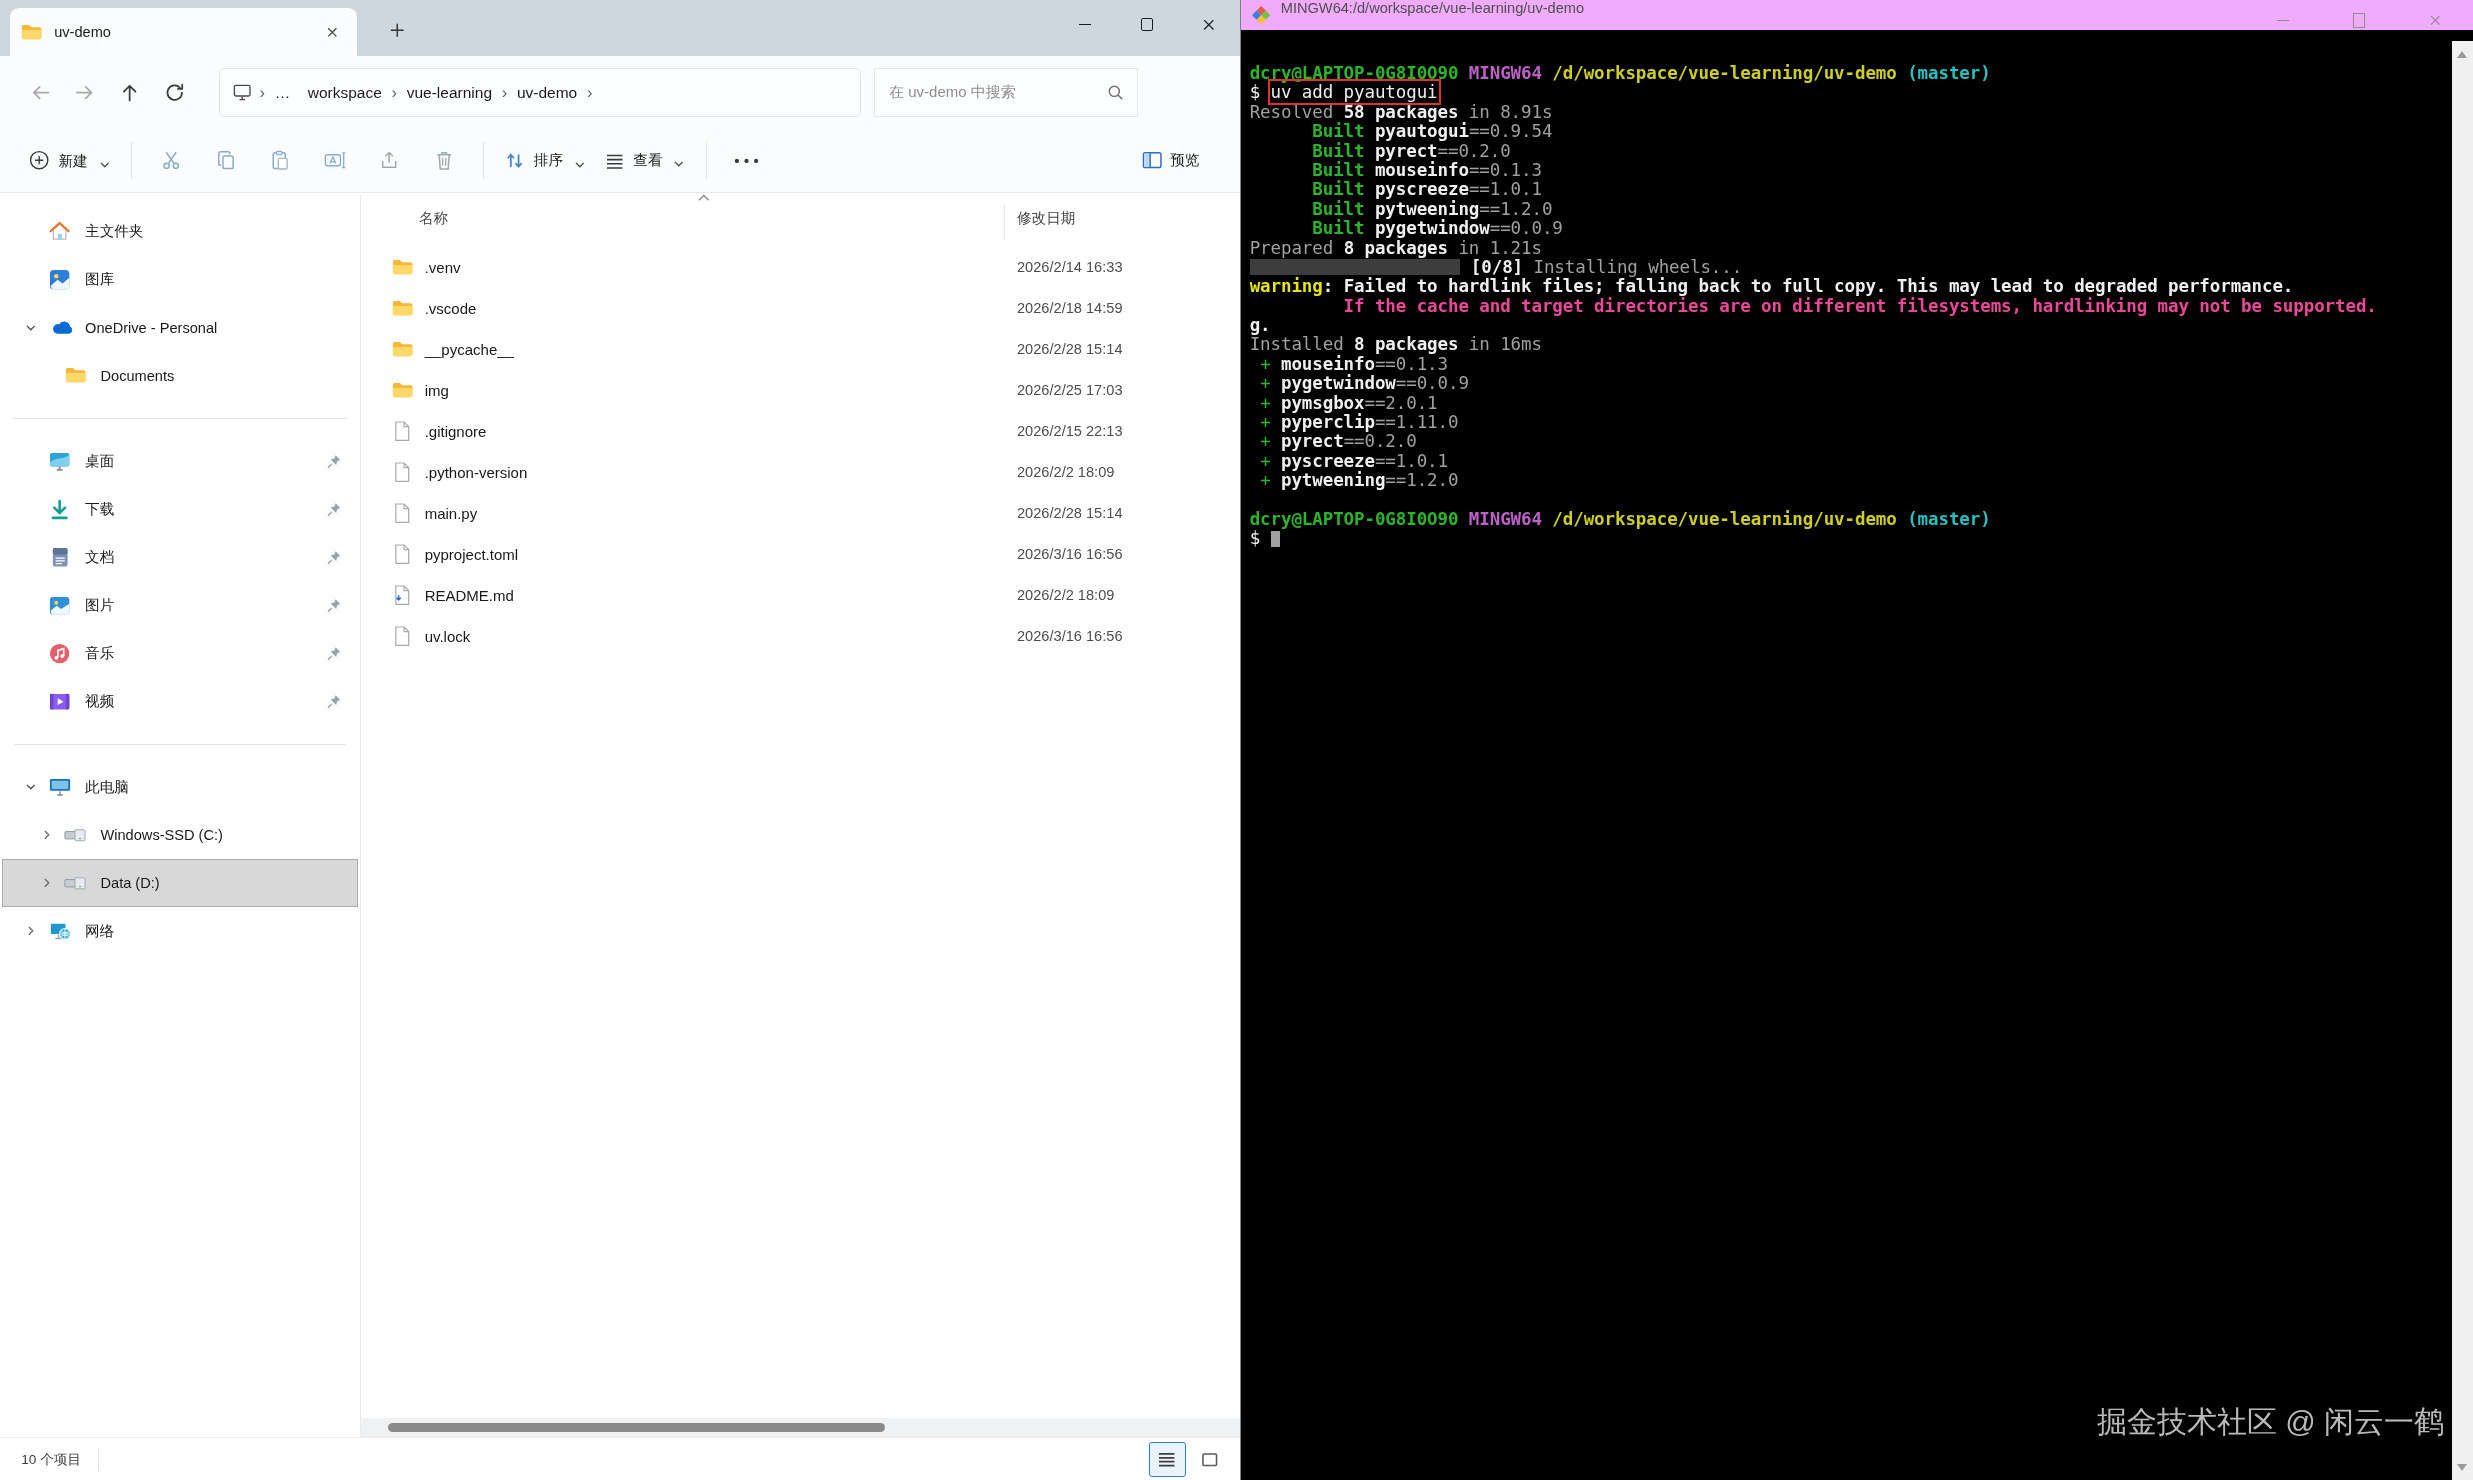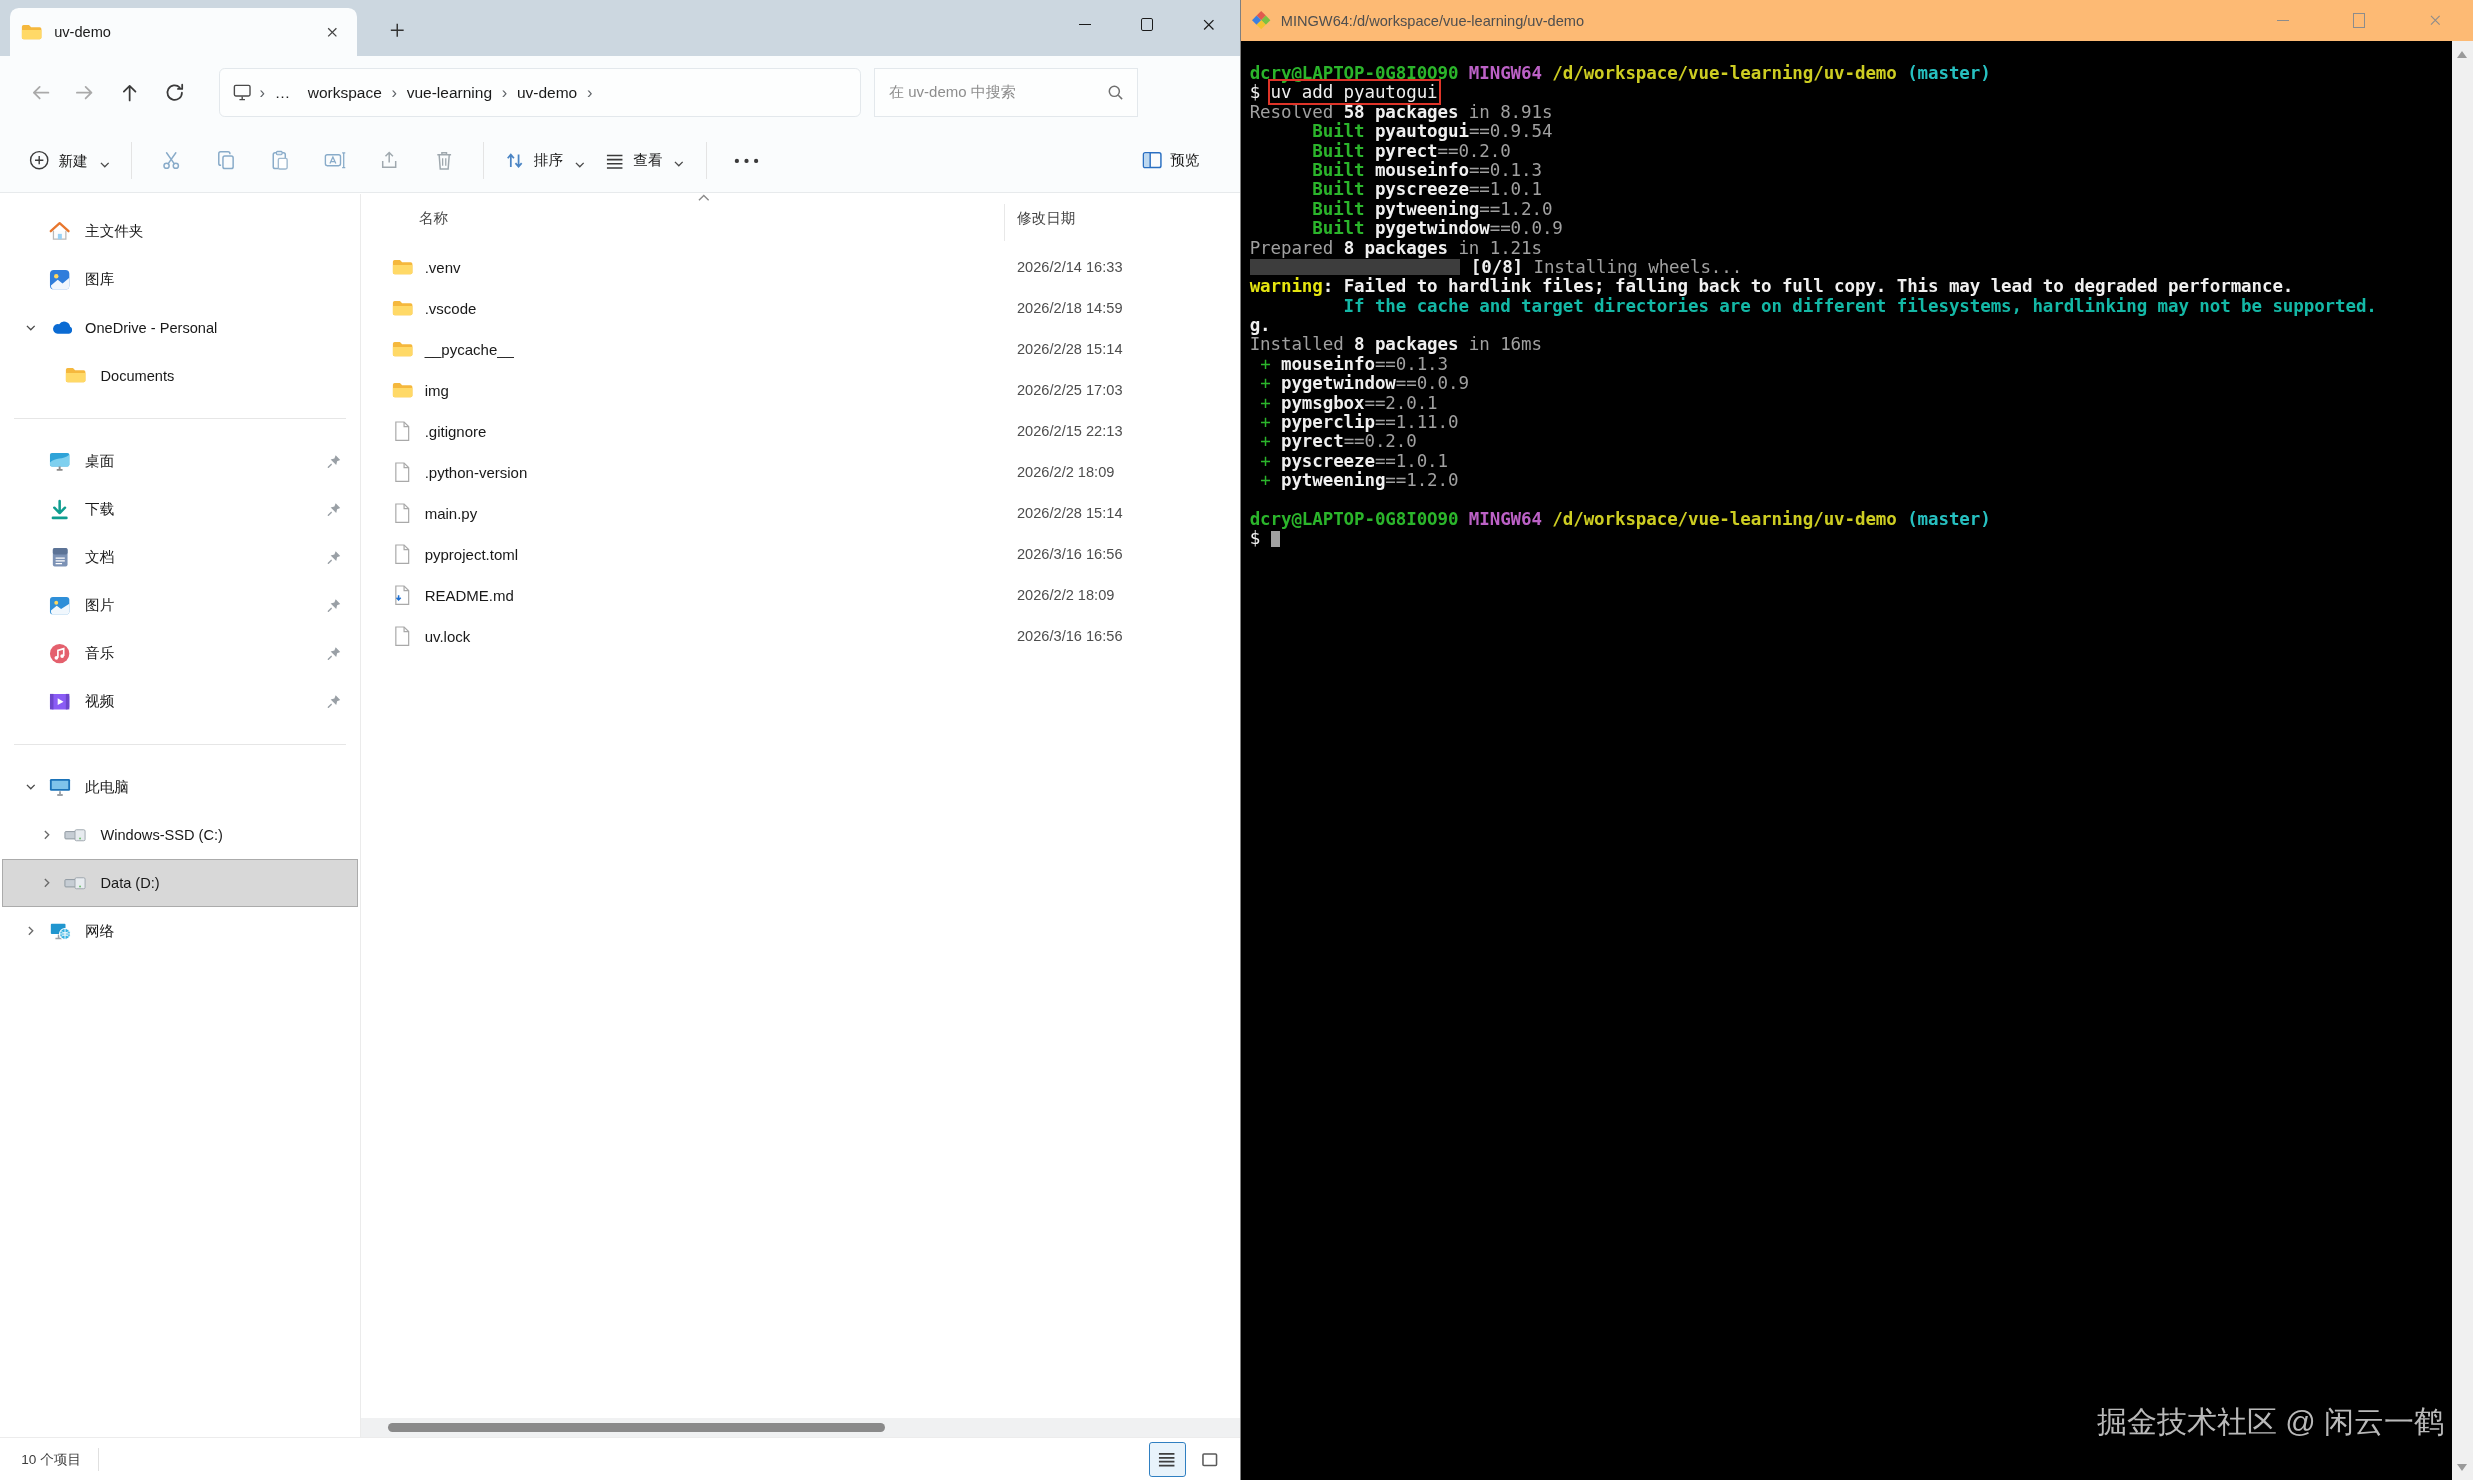--- a/index.html
+++ b/index.html
@@ -68,21 +68,21 @@
   .statusbar{position:absolute;bottom:0;left:0;width:1240px;height:44px;background:#fff;border-top:1px solid #ececec;
              display:flex;align-items:center;box-sizing:border-box;}
   .status-count{margin-left:21.3px;font-size:13.6px;color:#3d3d3d;}
   .status-div{width:1px;height:23px;background:#e0e0e0;margin-left:17.5px;}
   .view-toggles{margin-left:auto;margin-right:11.6px;display:flex;align-items:center;gap:5.8px;}
   .vt{width:37px;height:35px;display:flex;align-items:center;justify-content:center;border-radius:2.9px;box-sizing:border-box;}
   .vt.active{border:1px solid #2f7fc1;background:#e8f3fb;}
 
   
   .terminal{position:absolute;left:1240px;top:0;width:1233px;height:1481px;background:#000;box-sizing:border-box;border-left:1px solid #7f7f7f;}
-  .t-titlebar{height:41px;background:#fdba74;display:flex;align-items:center;padding-left:9.7px;box-sizing:border-box;}
+  .t-titlebar{height:30px;background:#f0abfc;display:flex;padding-left:9.7px;box-sizing:border-box;}
   .t-title{margin-left:9.7px;font-size:14.6px;color:#4f4f4f;white-space:nowrap;}
   .t-controls{margin-left:auto;display:flex;height:41px;}
   .twc{width:76px;display:flex;align-items:center;justify-content:center;}
   .twc-min{width:11.6px;height:1.6px;background:#8c8c8c;}
   .twc-max{width:10.7px;height:12.6px;border:1.4px solid #8c8c8c;}
   .t-body{position:absolute;top:41px;left:0;right:21.3px;bottom:0;padding:23px 0 0 8.7px;overflow:hidden;
           font-family:"DejaVu Sans Mono","Liberation Mono",monospace;font-size:17.5px;line-height:19.4px;letter-spacing:-0.1px;}
   .tline{height:19.4px;white-space:pre;}
   .tbar{display:inline-block;height:15.5px;background:#3d3d3d;vertical-align:-1.9px;}
   .cmdbox{outline:2.9px solid #df3428;outline-offset:1.9px;}
@@ -672,21 +672,21 @@
         <div class="tline"><span style="color: rgb(160, 160, 160);">Resolved </span><span style="color: rgb(239, 239, 239); font-weight: bold;">58 packages</span><span style="color: rgb(160, 160, 160);"> in 8.91s</span></div>
         <div class="tline"><span style="color: rgb(239, 239, 239);">      </span><span style="color: rgb(43, 181, 43); font-weight: bold;">Built</span><span style="color: rgb(239, 239, 239);"> </span><span style="color: rgb(239, 239, 239); font-weight: bold;">pyautogui</span><span style="color: rgb(160, 160, 160);">==0.9.54</span></div>
         <div class="tline"><span style="color: rgb(239, 239, 239);">      </span><span style="color: rgb(43, 181, 43); font-weight: bold;">Built</span><span style="color: rgb(239, 239, 239);"> </span><span style="color: rgb(239, 239, 239); font-weight: bold;">pyrect</span><span style="color: rgb(160, 160, 160);">==0.2.0</span></div>
         <div class="tline"><span style="color: rgb(239, 239, 239);">      </span><span style="color: rgb(43, 181, 43); font-weight: bold;">Built</span><span style="color: rgb(239, 239, 239);"> </span><span style="color: rgb(239, 239, 239); font-weight: bold;">mouseinfo</span><span style="color: rgb(160, 160, 160);">==0.1.3</span></div>
         <div class="tline"><span style="color: rgb(239, 239, 239);">      </span><span style="color: rgb(43, 181, 43); font-weight: bold;">Built</span><span style="color: rgb(239, 239, 239);"> </span><span style="color: rgb(239, 239, 239); font-weight: bold;">pyscreeze</span><span style="color: rgb(160, 160, 160);">==1.0.1</span></div>
         <div class="tline"><span style="color: rgb(239, 239, 239);">      </span><span style="color: rgb(43, 181, 43); font-weight: bold;">Built</span><span style="color: rgb(239, 239, 239);"> </span><span style="color: rgb(239, 239, 239); font-weight: bold;">pytweening</span><span style="color: rgb(160, 160, 160);">==1.2.0</span></div>
         <div class="tline"><span style="color: rgb(239, 239, 239);">      </span><span style="color: rgb(43, 181, 43); font-weight: bold;">Built</span><span style="color: rgb(239, 239, 239);"> </span><span style="color: rgb(239, 239, 239); font-weight: bold;">pygetwindow</span><span style="color: rgb(160, 160, 160);">==0.0.9</span></div>
         <div class="tline"><span style="color: rgb(160, 160, 160);">Prepared </span><span style="color: rgb(239, 239, 239); font-weight: bold;">8 packages</span><span style="color: rgb(160, 160, 160);"> in 1.21s</span></div>
         <div class="tline"><span class="tbar" style="width: 20ch;"></span><span style="color: rgb(239, 239, 239);"> </span><span style="color: rgb(239, 239, 239); font-weight: bold;">[0/8]</span><span style="color: rgb(160, 160, 160);"> Installing wheels...</span></div>
         <div class="tline"><span style="color: rgb(229, 229, 16); font-weight: bold;">warning</span><span style="color: rgb(239, 239, 239); font-weight: bold;">: </span><span style="color: rgb(239, 239, 239); font-weight: bold;">Failed to hardlink files; falling back to full copy. This may lead to degraded performance.</span></div>
-        <div class="tline"><span style="color: #14b8a6; font-weight: bold;">         If the cache and target directories are on different filesystems, hardlinking may not be supported.</span></div>
+        <div class="tline"><span style="color: #ec4899; font-weight: bold;">         If the cache and target directories are on different filesystems, hardlinking may not be supported.</span></div>
         <div class="tline"><span style="color: rgb(239, 239, 239); font-weight: bold;">g.</span></div>
         <div class="tline"><span style="color: rgb(160, 160, 160);">Installed </span><span style="color: rgb(239, 239, 239); font-weight: bold;">8 packages</span><span style="color: rgb(160, 160, 160);"> in 16ms</span></div>
         <div class="tline"><span style="color: rgb(239, 239, 239);"> </span><span style="color: rgb(43, 181, 43);">+</span><span style="color: rgb(239, 239, 239);"> </span><span style="color: rgb(239, 239, 239); font-weight: bold;">mouseinfo</span><span style="color: rgb(160, 160, 160);">==0.1.3</span></div>
         <div class="tline"><span style="color: rgb(239, 239, 239);"> </span><span style="color: rgb(43, 181, 43);">+</span><span style="color: rgb(239, 239, 239);"> </span><span style="color: rgb(239, 239, 239); font-weight: bold;">pygetwindow</span><span style="color: rgb(160, 160, 160);">==0.0.9</span></div>
         <div class="tline"><span style="color: rgb(239, 239, 239);"> </span><span style="color: rgb(43, 181, 43);">+</span><span style="color: rgb(239, 239, 239);"> </span><span style="color: rgb(239, 239, 239); font-weight: bold;">pymsgbox</span><span style="color: rgb(160, 160, 160);">==2.0.1</span></div>
         <div class="tline"><span style="color: rgb(239, 239, 239);"> </span><span style="color: rgb(43, 181, 43);">+</span><span style="color: rgb(239, 239, 239);"> </span><span style="color: rgb(239, 239, 239); font-weight: bold;">pyperclip</span><span style="color: rgb(160, 160, 160);">==1.11.0</span></div>
         <div class="tline"><span style="color: rgb(239, 239, 239);"> </span><span style="color: rgb(43, 181, 43);">+</span><span style="color: rgb(239, 239, 239);"> </span><span style="color: rgb(239, 239, 239); font-weight: bold;">pyrect</span><span style="color: rgb(160, 160, 160);">==0.2.0</span></div>
         <div class="tline"><span style="color: rgb(239, 239, 239);"> </span><span style="color: rgb(43, 181, 43);">+</span><span style="color: rgb(239, 239, 239);"> </span><span style="color: rgb(239, 239, 239); font-weight: bold;">pyscreeze</span><span style="color: rgb(160, 160, 160);">==1.0.1</span></div>
         <div class="tline"><span style="color: rgb(239, 239, 239);"> </span><span style="color: rgb(43, 181, 43);">+</span><span style="color: rgb(239, 239, 239);"> </span><span style="color: rgb(239, 239, 239); font-weight: bold;">pytweening</span><span style="color: rgb(160, 160, 160);">==1.2.0</span></div>
         <div class="tline"></div>

